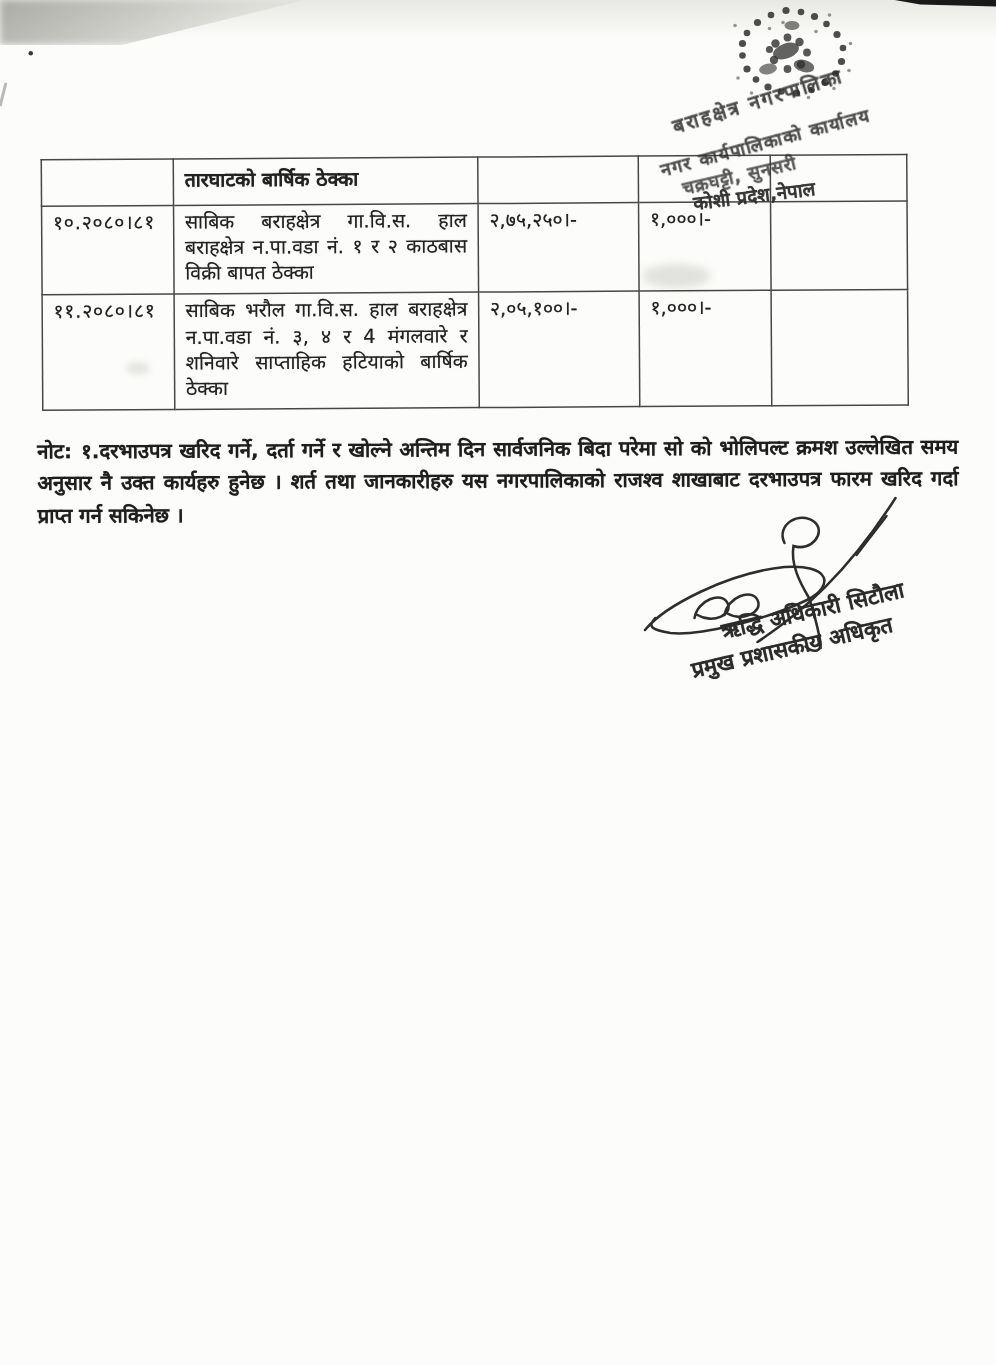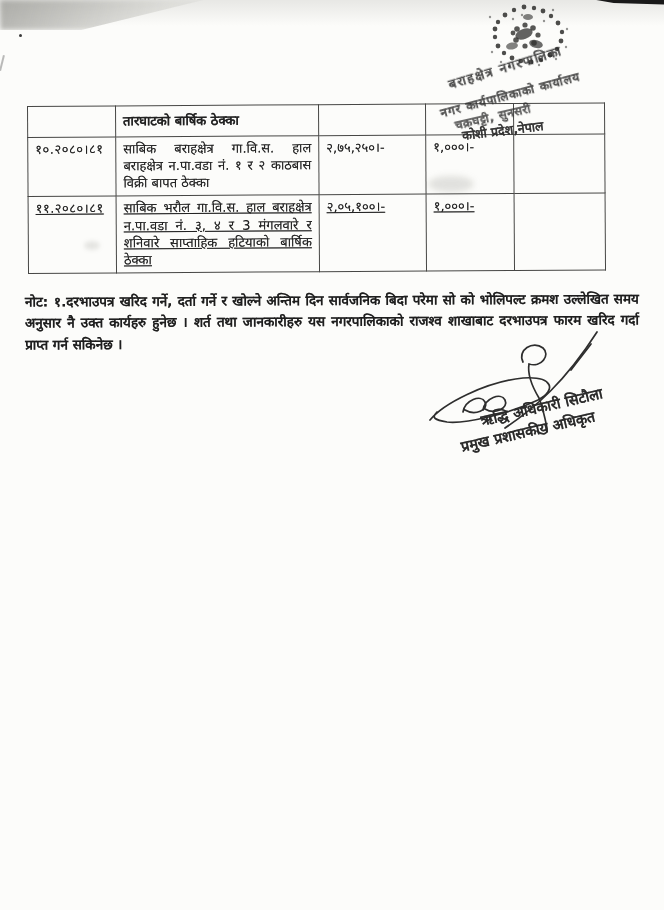--- a/index.html
+++ b/index.html
@@ -67,21 +67,21 @@
     z-index:2; background:transparent;
   }
   table.main td { border:1.6px solid #474745; vertical-align:top; padding:3px 7px 4px 7px; }
   td.c-sn     { width:88px;  letter-spacing:.5px; }
   td.c-desc   { width:203px; text-align:justify; }
   td.c-amount { width:107px; }
   td.c-fee    { width:88px;  }
   td.c-rem    { width:91px;  }
   tr.r-carry td { height:31px; vertical-align:middle; font-weight:600; }
   tr.r-0 td { height:50px; }
-  tr.r-1 td { height:66px;text-decoration:underline; }
+  tr.r-1 td { height:66px; }
   
   .note {
     position:absolute; left:25px; top:290px; width:614px;
     font-size:13.5px; line-height:1.58; text-align:justify;
     color:#1e1e1e; font-weight:600;
     text-shadow:0 0 .5px rgba(30,30,30,.45);
     transform:rotate(-0.3deg);
   }
   .note .note-label { text-underline-offset:2px; margin-right:6px; }
   
@@ -180,21 +180,21 @@
     </tr>
     <tr class="r-0">
       <td class="c-sn">१०.२०८०।८१</td>
       <td class="c-desc">साबिक बराहक्षेत्र गा.वि.स. हाल बराहक्षेत्र न.पा.वडा नं. १ र २ काठबास विक्री बापत ठेक्का</td>
       <td class="c-amount">२,७५,२५०।-</td>
       <td class="c-fee">१,०००।-</td>
       <td class="c-rem"></td>
     </tr>
     <tr class="r-1">
       <td class="c-sn">११.२०८०।८१</td>
-      <td class="c-desc">साबिक भरौल गा.वि.स. हाल बराहक्षेत्र न.पा.वडा नं. ३, ४ र 3 मंगलवारे र शनिवारे साप्ताहिक हटियाको बार्षिक ठेक्का</td>
+      <td class="c-desc">साबिक भरौल गा.वि.स. हाल बराहक्षेत्र न.पा.वडा नं. ३, ४ र 4 मंगलवारे र शनिवारे साप्ताहिक हटियाको बार्षिक ठेक्का</td>
       <td class="c-amount">२,०५,१००।-</td>
       <td class="c-fee">१,०००।-</td>
       <td class="c-rem"></td>
     </tr>
   </tbody>
     </table>
 
   <p class="note"><span class="note-label">नोट:</span><span>१.दरभाउपत्र खरिद गर्ने, दर्ता गर्ने र खोल्ने अन्तिम दिन सार्वजनिक बिदा परेमा सो को भोलिपल्ट क्रमश उल्लेखित समय अनुसार नै उक्त कार्यहरु हुनेछ । शर्त तथा जानकारीहरु यस नगरपालिकाको राजश्व शाखाबाट दरभाउपत्र फारम खरिद गर्दा प्राप्त गर्न सकिनेछ ।</span></p>
 
   <div class="signature">

